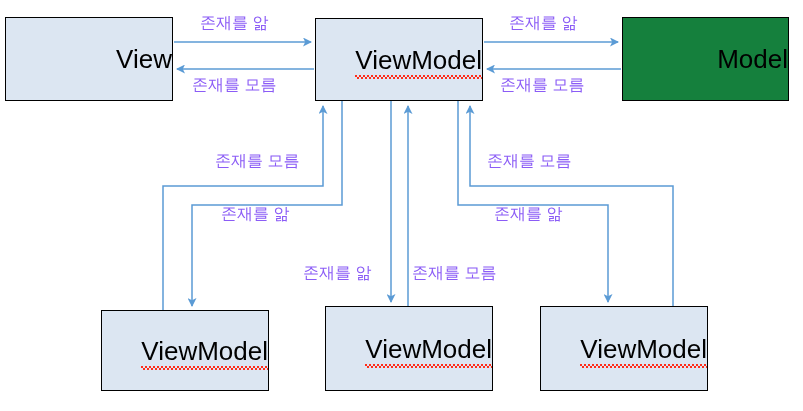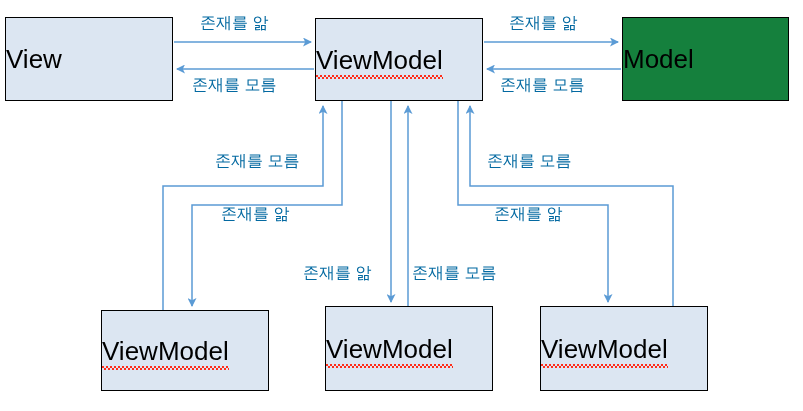--- a/index.html
+++ b/index.html
@@ -25,21 +25,21 @@
     height: 411px;
     pointer-events: none;
   }
   .node {
     position: absolute;
     box-sizing: border-box;
     background: #dce6f2;
     border: 1.6px solid #000000;
     display: flex;
     align-items: center;
-    justify-content: flex-start;
+    justify-content: flex-end;
   }
   .node-label {
     font-size: 26px;
     color: #000000;
     line-height: 1;
     letter-spacing: 0px;
     white-space: nowrap;
     position: relative;
   }
   
@@ -53,21 +53,21 @@
     background-image:
       linear-gradient(45deg, transparent 40%, #ff2d1a 40%, #ff2d1a 60%, transparent 60%),
       linear-gradient(-45deg, transparent 40%, #ff2d1a 40%, #ff2d1a 60%, transparent 60%);
     background-size: 4px 4px;
     background-repeat: repeat-x;
     background-position: 0 0, 2px 0;
   }
   .edge-label {
     position: absolute;
     font-size: 16px;
-    color: #0369a1;
+    color: #8b5cf6;
     white-space: nowrap;
     line-height: 1.1;
   }
 </style>
 </head>
 <body>
 
 <div id="canvas">
 
   <svg id="wires" viewBox="0 0 803 411" xmlns="http://www.w3.org/2000/svg">

